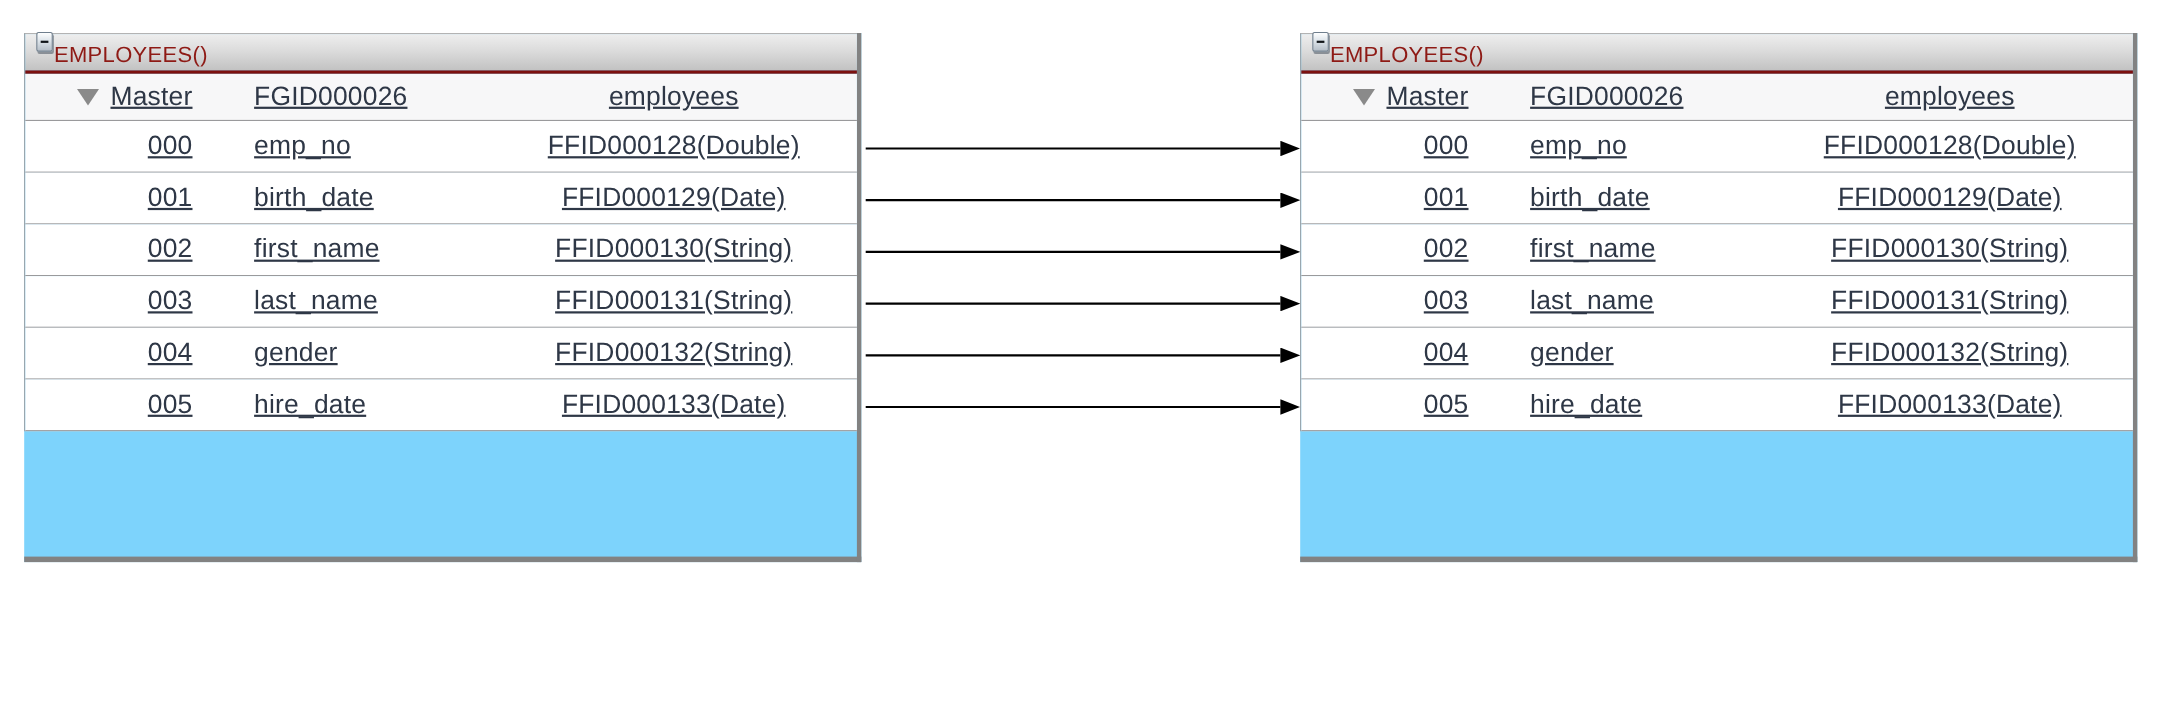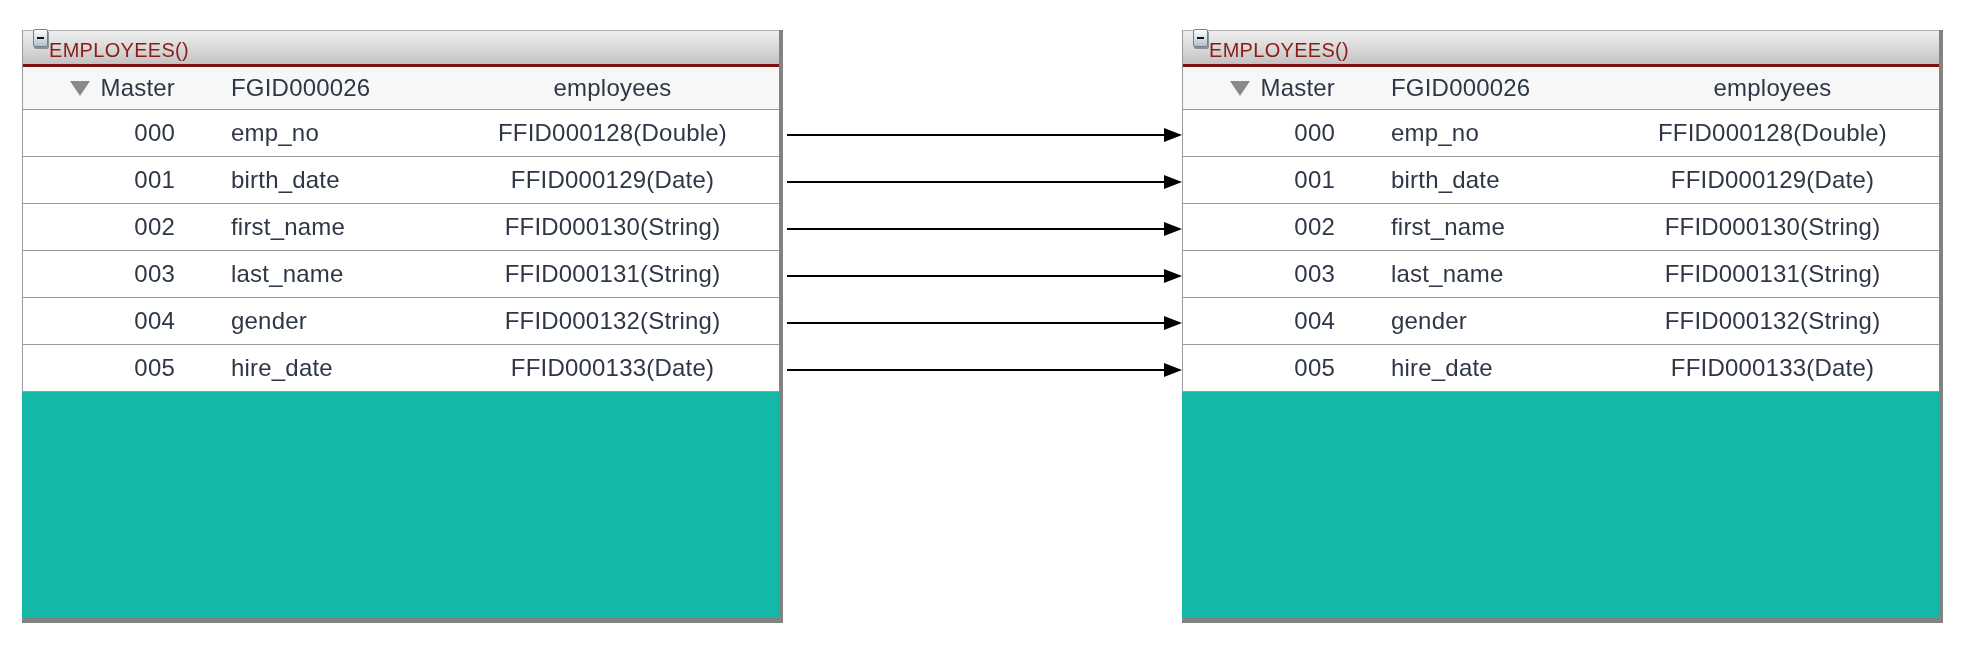--- a/index.html
+++ b/index.html
@@ -13,21 +13,21 @@
     --grad-top:#eeeeee;
     --grad-bottom:#c2c2c2;
     --arrow-color:#000000;
     --triangle-gray:#8a8a8a;
   }
   *{margin:0;padding:0;box-sizing:border-box;}
   html,body{width:1976px;height:652px;background:#ffffff;overflow:hidden;
     font-family:"Liberation Sans","DejaVu Sans",sans-serif;}
   .stage{position:relative;width:1976px;height:652px;background:#ffffff;}
 
-  .panel{position:absolute;top:30px;width:761px;height:593px;background:#14b8a6;
+  .panel{position:absolute;top:30px;width:761px;height:481px;background:#7dd3fc;
     border-right:4px solid var(--shadow-gray);
     border-bottom:5px solid var(--shadow-gray);}
   .panel.left{left:22px;}
   .panel.right{left:1182px;}
 
   .table{border-top:1px solid var(--light-border);
     border-left:1px solid var(--border-gray);}
 
   .panel-header{position:relative;height:36px;
     background:linear-gradient(180deg,var(--grad-top) 0%,#dcdcdc 45%,var(--grad-bottom) 100%);
@@ -35,21 +35,21 @@
   .panel-title{position:absolute;left:26px;top:0;line-height:38px;
     font-size:20px;letter-spacing:.3px;color:var(--title-red);}
   .collapse-btn{position:absolute;left:10px;top:-2px;width:15px;height:18px;
     background:linear-gradient(180deg,#fdfefe 0%,#dde4ea 45%,#b6bfc8 100%);
     border:1px solid #6f7f8e;border-radius:2px;
     box-shadow:1px 2px 0 rgba(95,105,115,.65);
     display:flex;align-items:center;justify-content:center;cursor:pointer;padding:0;}
   .minus-bar{display:block;width:7px;height:2px;background:#101418;}
 
   .grid-row{display:grid;grid-template-columns:174px 249px auto;align-items:center;
-    color:var(--row-text);font-size:24px;letter-spacing:.2px;}
+    color:var(--row-text);font-size:24px;letter-spacing:.2px;text-decoration:underline;}
   .cell.c1{text-align:right;padding-right:22px;white-space:nowrap;}
   .cell.c2{padding-left:34px;white-space:nowrap;}
   .cell.c3{white-space:nowrap;text-align:center;}
 
   .master-row{height:43px;background:var(--master-bg);
     border-bottom:1px solid var(--border-gray);}
   .master-label-wrap{display:flex;align-items:center;justify-content:flex-end;}
   .tri{width:0;height:0;border-left:10px solid transparent;border-right:10px solid transparent;
     border-top:15px solid var(--triangle-gray);margin-right:10px;flex:none;}
 

